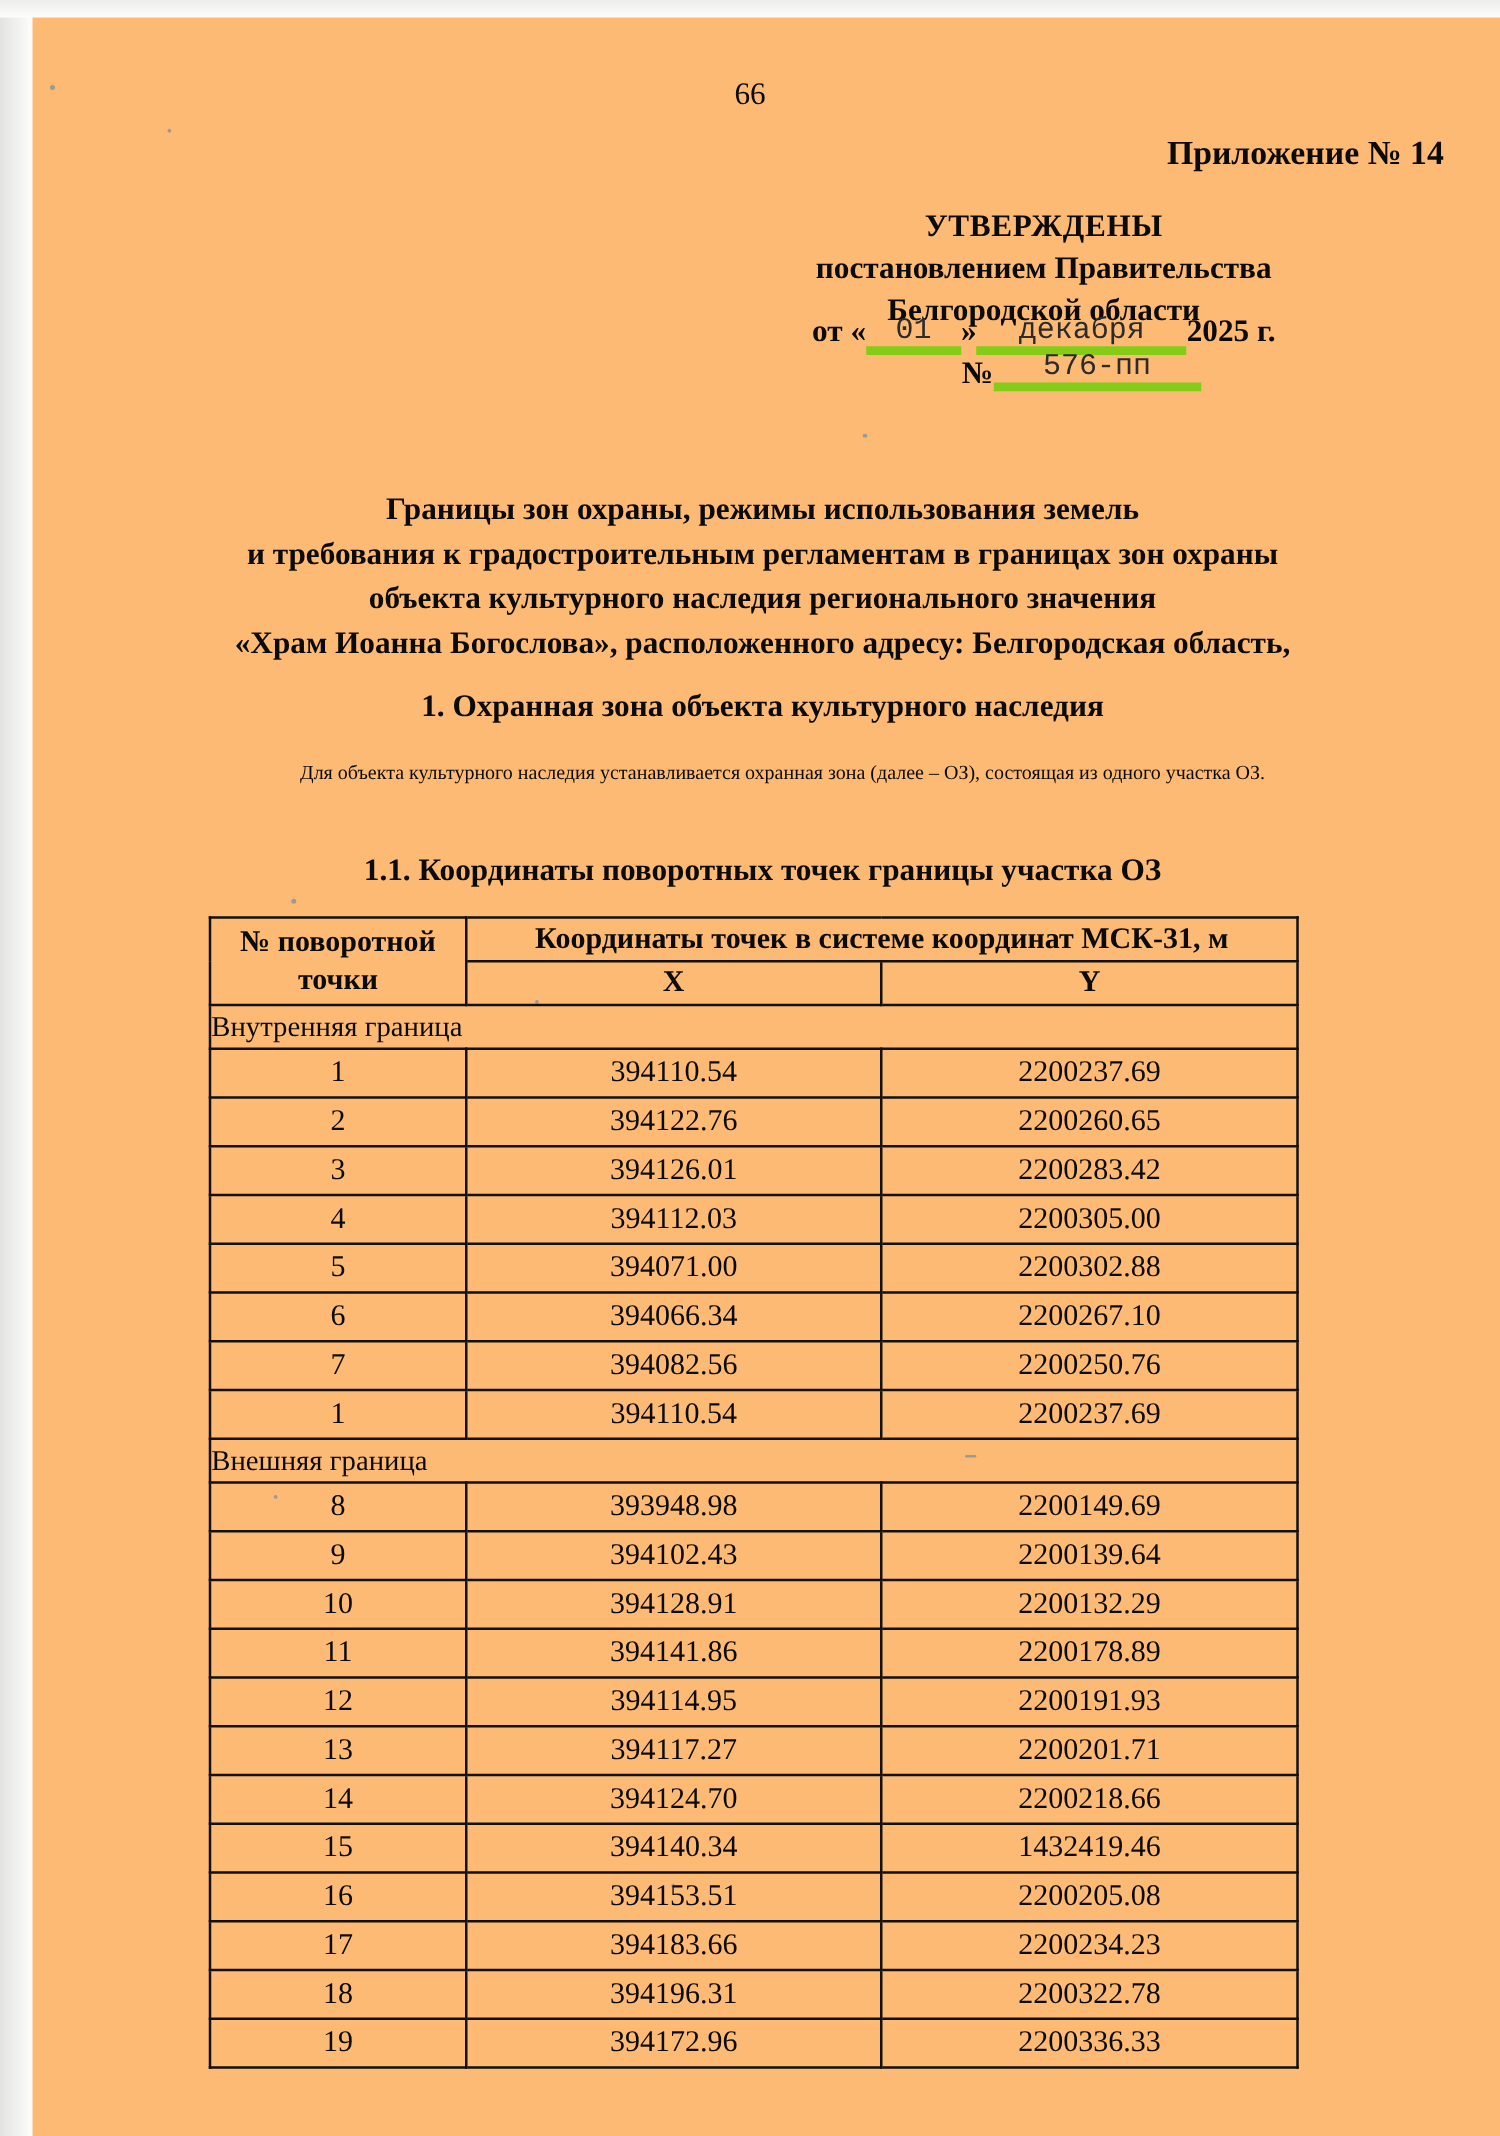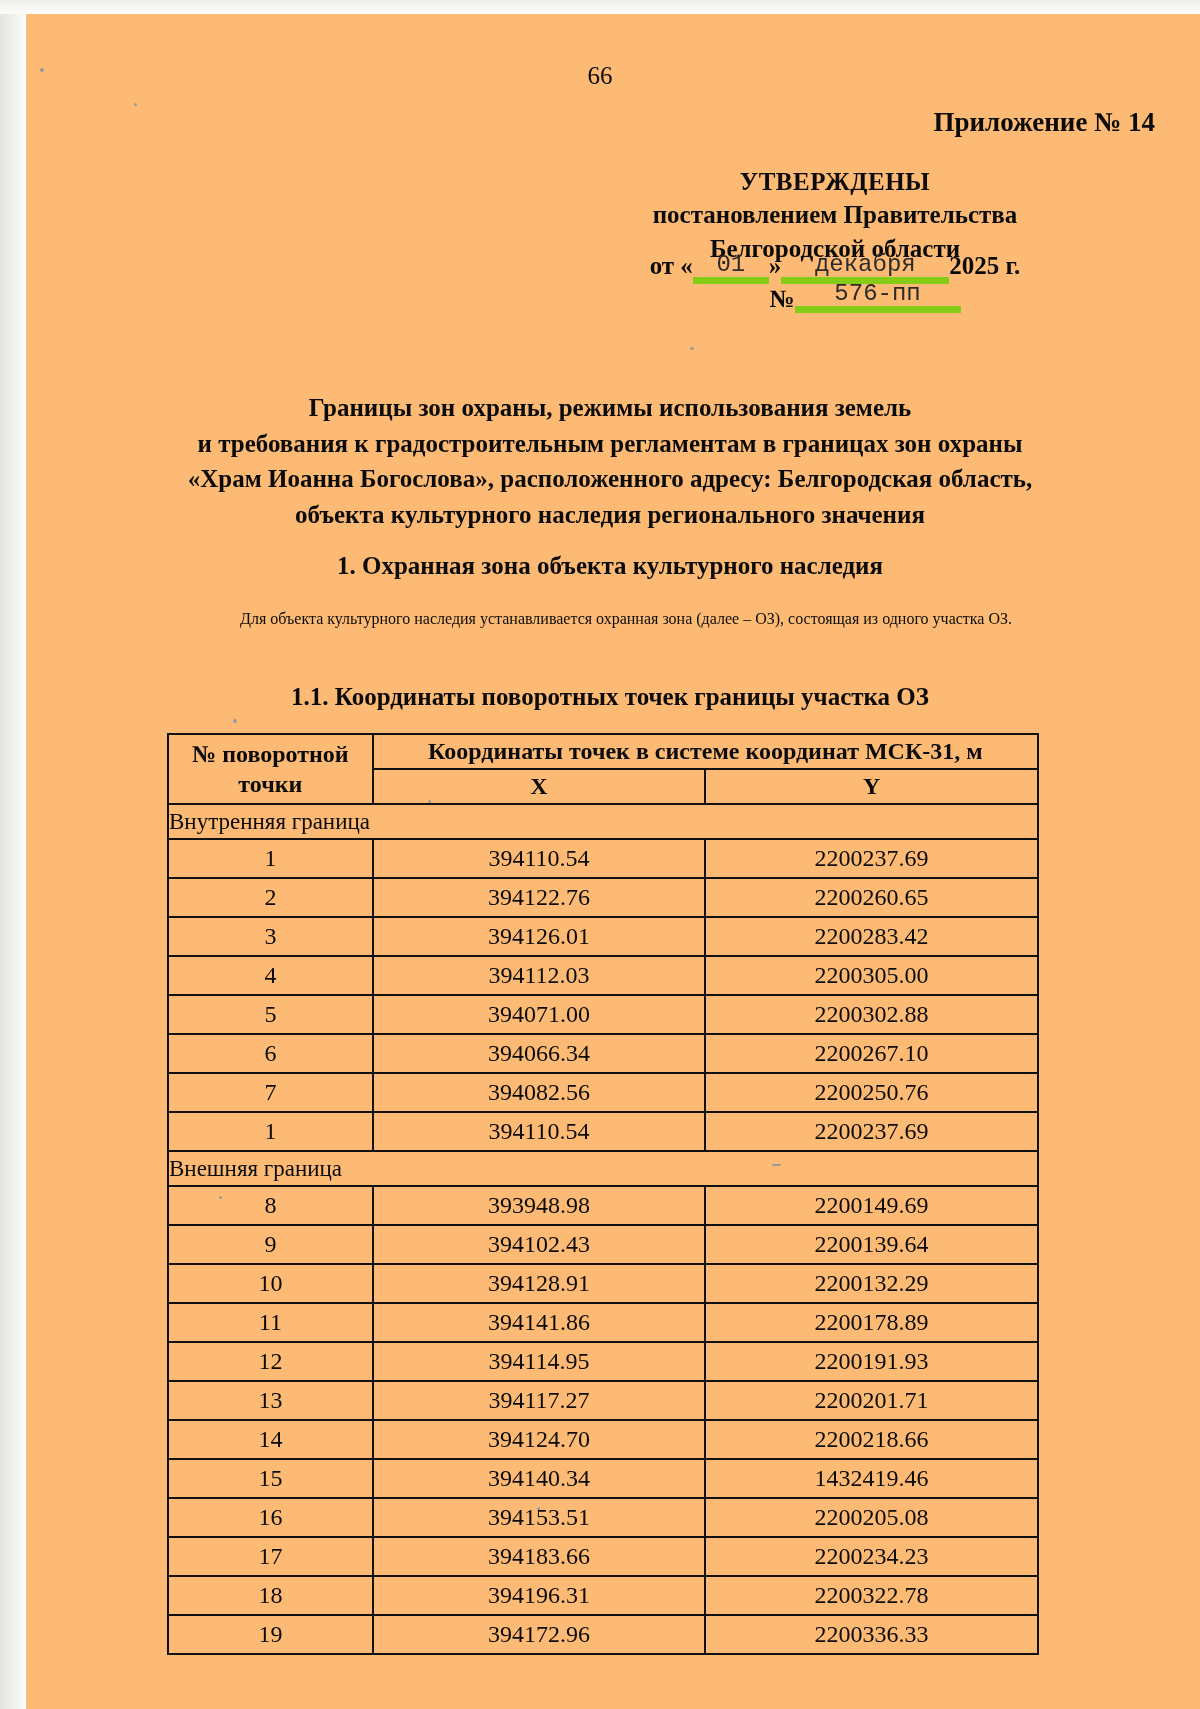--- a/index.html
+++ b/index.html
@@ -212,22 +212,22 @@
   </div>
 
   <div class="num-line">
     <span class="lbl">№</span>
     <span class="fill-slot slot-num">576-пп</span>
   </div>
 
   <div class="doc-title">
     <div>Границы зон охраны, режимы использования земель</div>
     <div>и требования к градостроительным регламентам в границах зон охраны</div>
+    <div>объекта культурного наследия регионального значения</div>
     <div>«Храм Иоанна Богослова», расположенного адресу: Белгородская область,</div>
-    <div>объекта культурного наследия регионального значения</div>
   </div>
 
   <div class="section-heading sh-1">1. Охранная зона объекта культурного наследия</div>
 
   <div class="body-par">Для объекта культурного наследия устанавливается охранная зона (далее – ОЗ), состоящая из одного участка ОЗ.</div>
 
   <div class="section-heading sh-11">1.1. Координаты поворотных точек границы участка ОЗ</div>
 
   <table class="coords">
     <thead>

